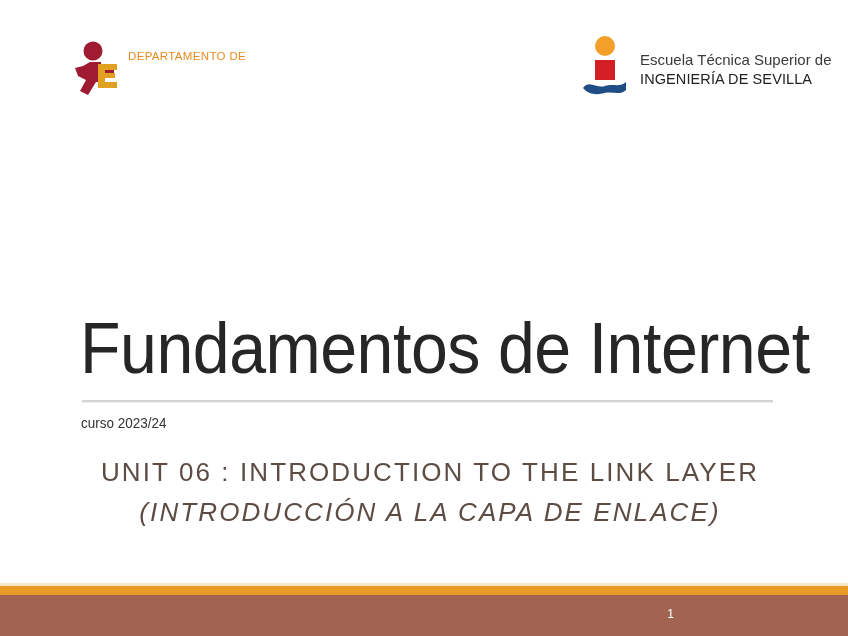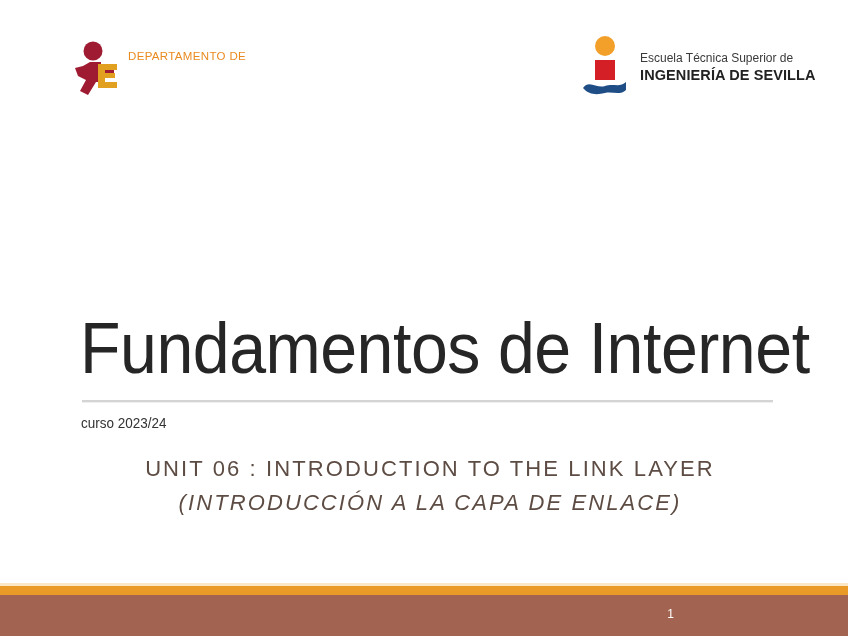--- a/index.html
+++ b/index.html
@@ -65,30 +65,30 @@
     width: 50px;
     height: 62px;
     flex: 0 0 50px;
     position: relative;
   }
   .etsi-text {
     margin-left: 10px;
     padding-top: 18px;
   }
   .etsi-l1 {
-    font-size: 12px;
+    font-size: 15px;
     color: #3a3a3a;
     font-weight: 400;
     white-space: nowrap;
     line-height: 1.25;
   }
   .etsi-l2 {
     font-size: 14.5px;
     color: #222222;
-    font-weight: 700;
+    font-weight: 400;
     letter-spacing: 0.1px;
     white-space: nowrap;
     line-height: 1.25;
   }
 
   
   .title {
     position: absolute;
     left: 80px;
     top: 312px;
@@ -122,21 +122,21 @@
     transform: scaleX(0.93);
     transform-origin: left center;
     white-space: nowrap;
   }
   .subtitle {
     position: absolute;
     left: 80px;
     top: 452px;
     width: 700px;
     text-align: center;
-    font-size: 22px;
+    font-size: 26px;
     font-weight: 400;
     color: #5d4c43;
     letter-spacing: 2.1px;
     line-height: 1.55;
   }
   .subtitle .l2 { display: block; font-style: italic; }
 
   
   .band-cream {
     position: absolute;

